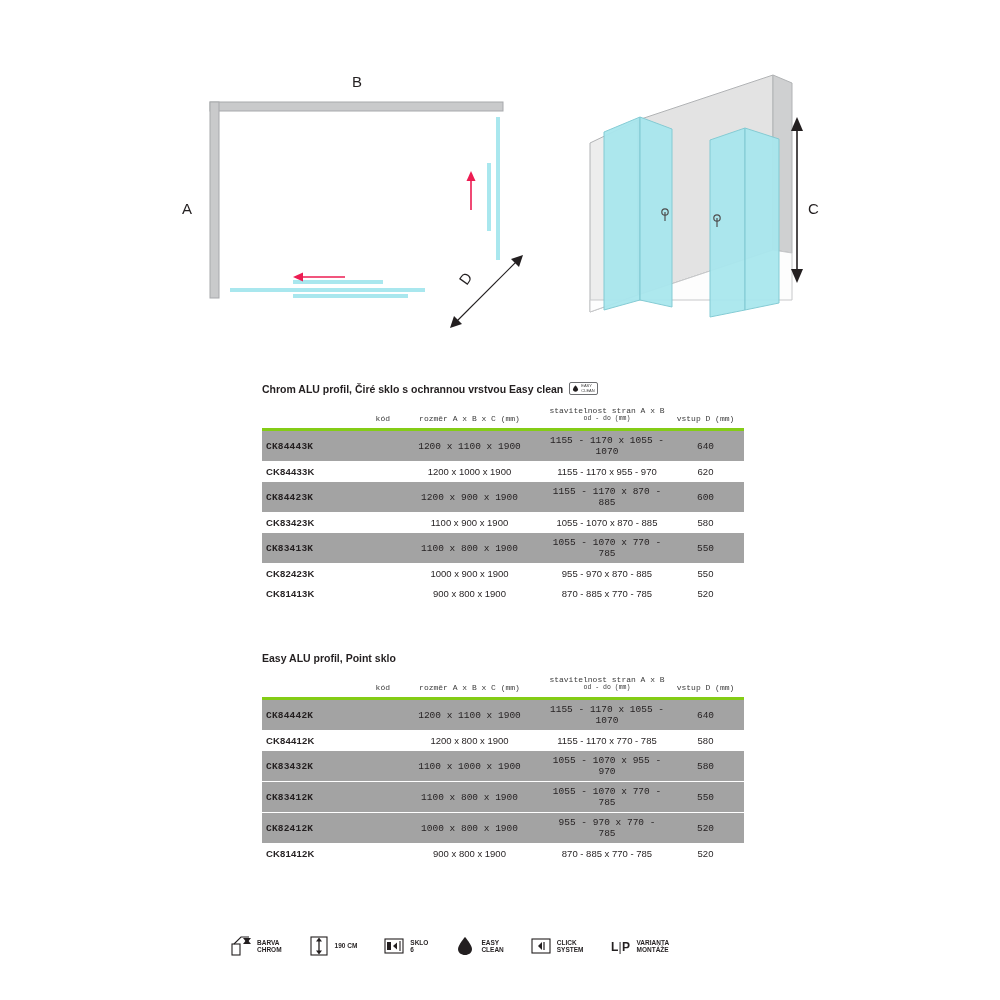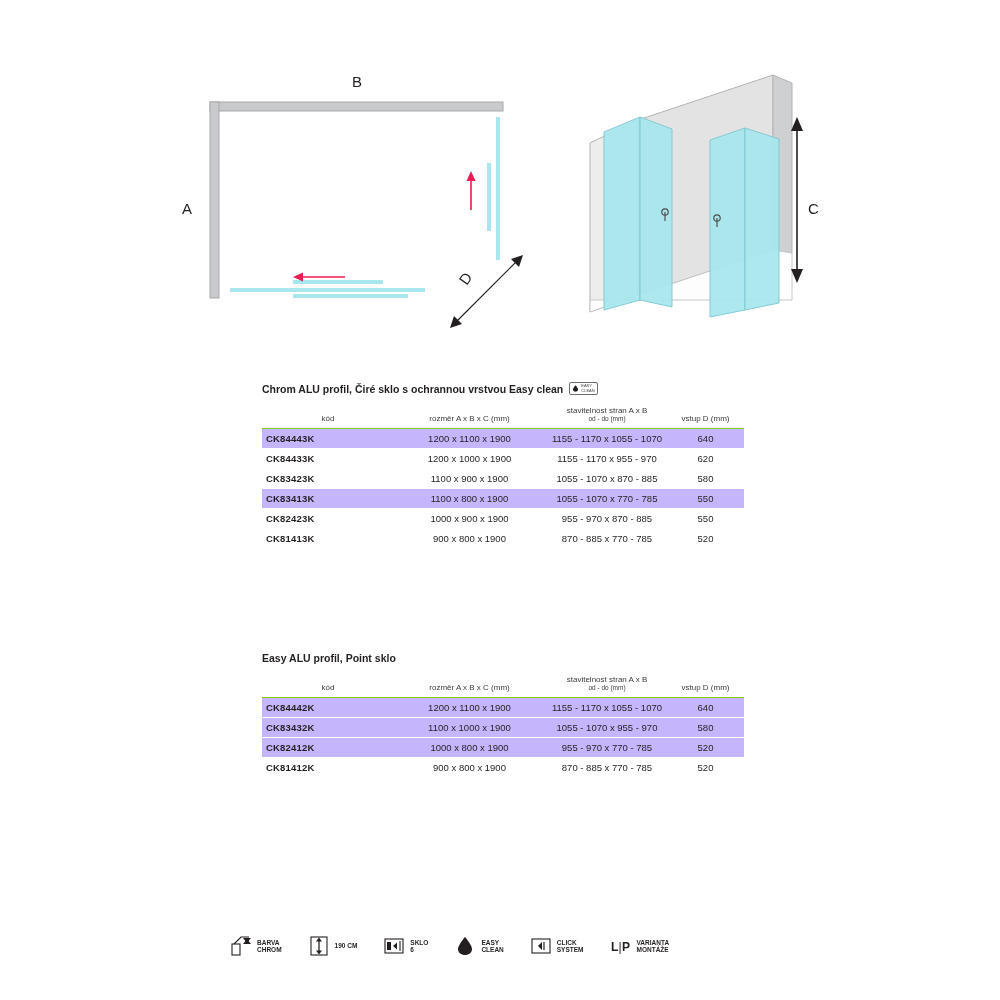--- a/index.html
+++ b/index.html
@@ -103,25 +103,26 @@
     border-collapse: collapse;
     width: 482px;
     table-layout: fixed;
   }
   table.spec th {
     font-size: 8px;
     font-weight: normal;
     color: #3b3b3b;
     text-align: center;
     padding: 3px 2px 5px 2px;
-    border-bottom: 1px solid #84cc16;
+    border-bottom: 3px solid #84cc16;
     vertical-align: bottom;
+    font-family: Liberation Mono, monospace;
   }
   table.spec th.left {
-    text-align: center;
+    text-align: right;
     padding-left: 4px;
   }
   table.spec th .sub {
     display: block;
     font-size: 6.5px;
     line-height: 8px;
   }
   table.spec td {
     font-size: 9.5px;
     text-align: center;
@@ -129,21 +130,22 @@
     color: #231f20;
     border-bottom: 1px solid #ffffff;
   }
   table.spec td.code {
     text-align: left;
     padding-left: 4px;
     font-weight: bold;
     letter-spacing: .2px;
   }
   table.spec tr.alt td {
-    background: #c4b5fd;
+    background: #a3a3a3;
+    font-family: Liberation Mono, monospace;
   }
   col.c1 { width: 130px; }
   col.c2 { width: 155px; }
   col.c3 { width: 120px; }
   col.c4 { width: 77px; }
 
   
   .footer {
     position: absolute;
     left: 230px;
@@ -281,20 +283,26 @@
           <td>1200 x 1100 x 1900</td>
           <td>1155 - 1170 x 1055 - 1070</td>
           <td>640</td>
         </tr>
         <tr>
           <td class="code">CK84433K</td>
           <td>1200 x 1000 x 1900</td>
           <td>1155 - 1170 x 955 - 970</td>
           <td>620</td>
         </tr>
+        <tr class="alt">
+          <td class="code">CK84423K</td>
+          <td>1200 x 900 x 1900</td>
+          <td>1155 - 1170 x 870 - 885</td>
+          <td>600</td>
+        </tr>
         <tr>
           <td class="code">CK83423K</td>
           <td>1100 x 900 x 1900</td>
           <td>1055 - 1070 x 870 - 885</td>
           <td>580</td>
         </tr>
         <tr class="alt">
           <td class="code">CK83413K</td>
           <td>1100 x 800 x 1900</td>
           <td>1055 - 1070 x 770 - 785</td>
@@ -339,27 +347,39 @@
           <th>vstup D (mm)</th>
         </tr>
       </thead>
       <tbody>
         <tr class="alt">
           <td class="code">CK84442K</td>
           <td>1200 x 1100 x 1900</td>
           <td>1155 - 1170 x 1055 - 1070</td>
           <td>640</td>
         </tr>
+        <tr>
+          <td class="code">CK84412K</td>
+          <td>1200 x 800 x 1900</td>
+          <td>1155 - 1170 x 770 - 785</td>
+          <td>580</td>
+        </tr>
         <tr class="alt">
           <td class="code">CK83432K</td>
           <td>1100 x 1000 x 1900</td>
           <td>1055 - 1070 x 955 - 970</td>
           <td>580</td>
         </tr>
         <tr class="alt">
+          <td class="code">CK83412K</td>
+          <td>1100 x 800 x 1900</td>
+          <td>1055 - 1070 x 770 - 785</td>
+          <td>550</td>
+        </tr>
+        <tr class="alt">
           <td class="code">CK82412K</td>
           <td>1000 x 800 x 1900</td>
           <td>955 - 970 x 770 - 785</td>
           <td>520</td>
         </tr>
         <tr>
           <td class="code">CK81412K</td>
           <td>900 x 800 x 1900</td>
           <td>870 - 885 x 770 - 785</td>
           <td>520</td>

